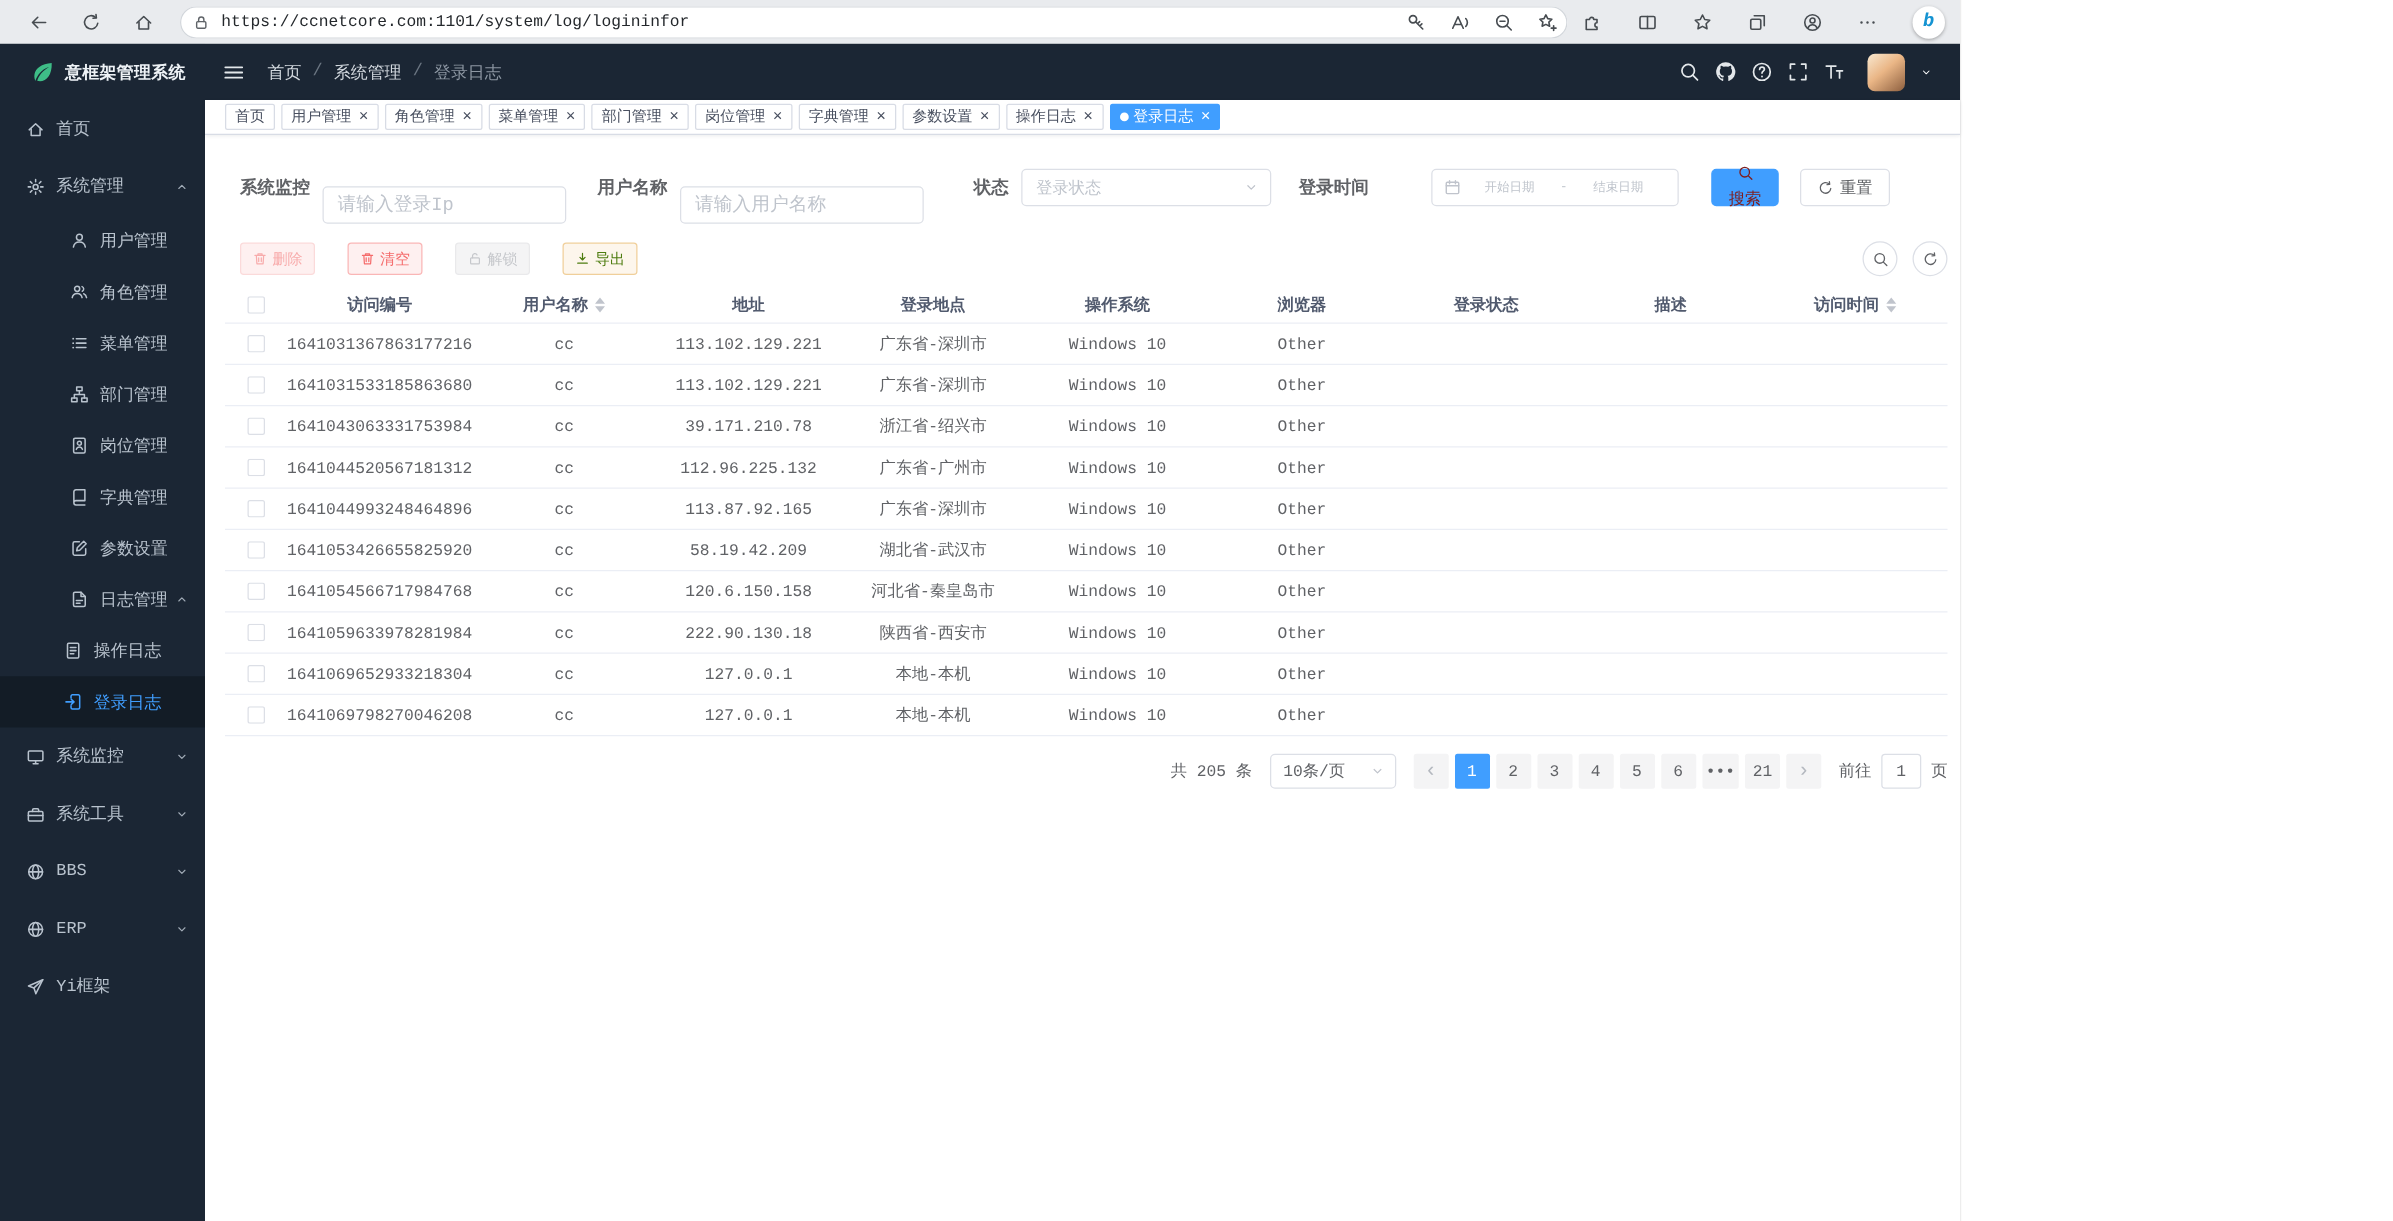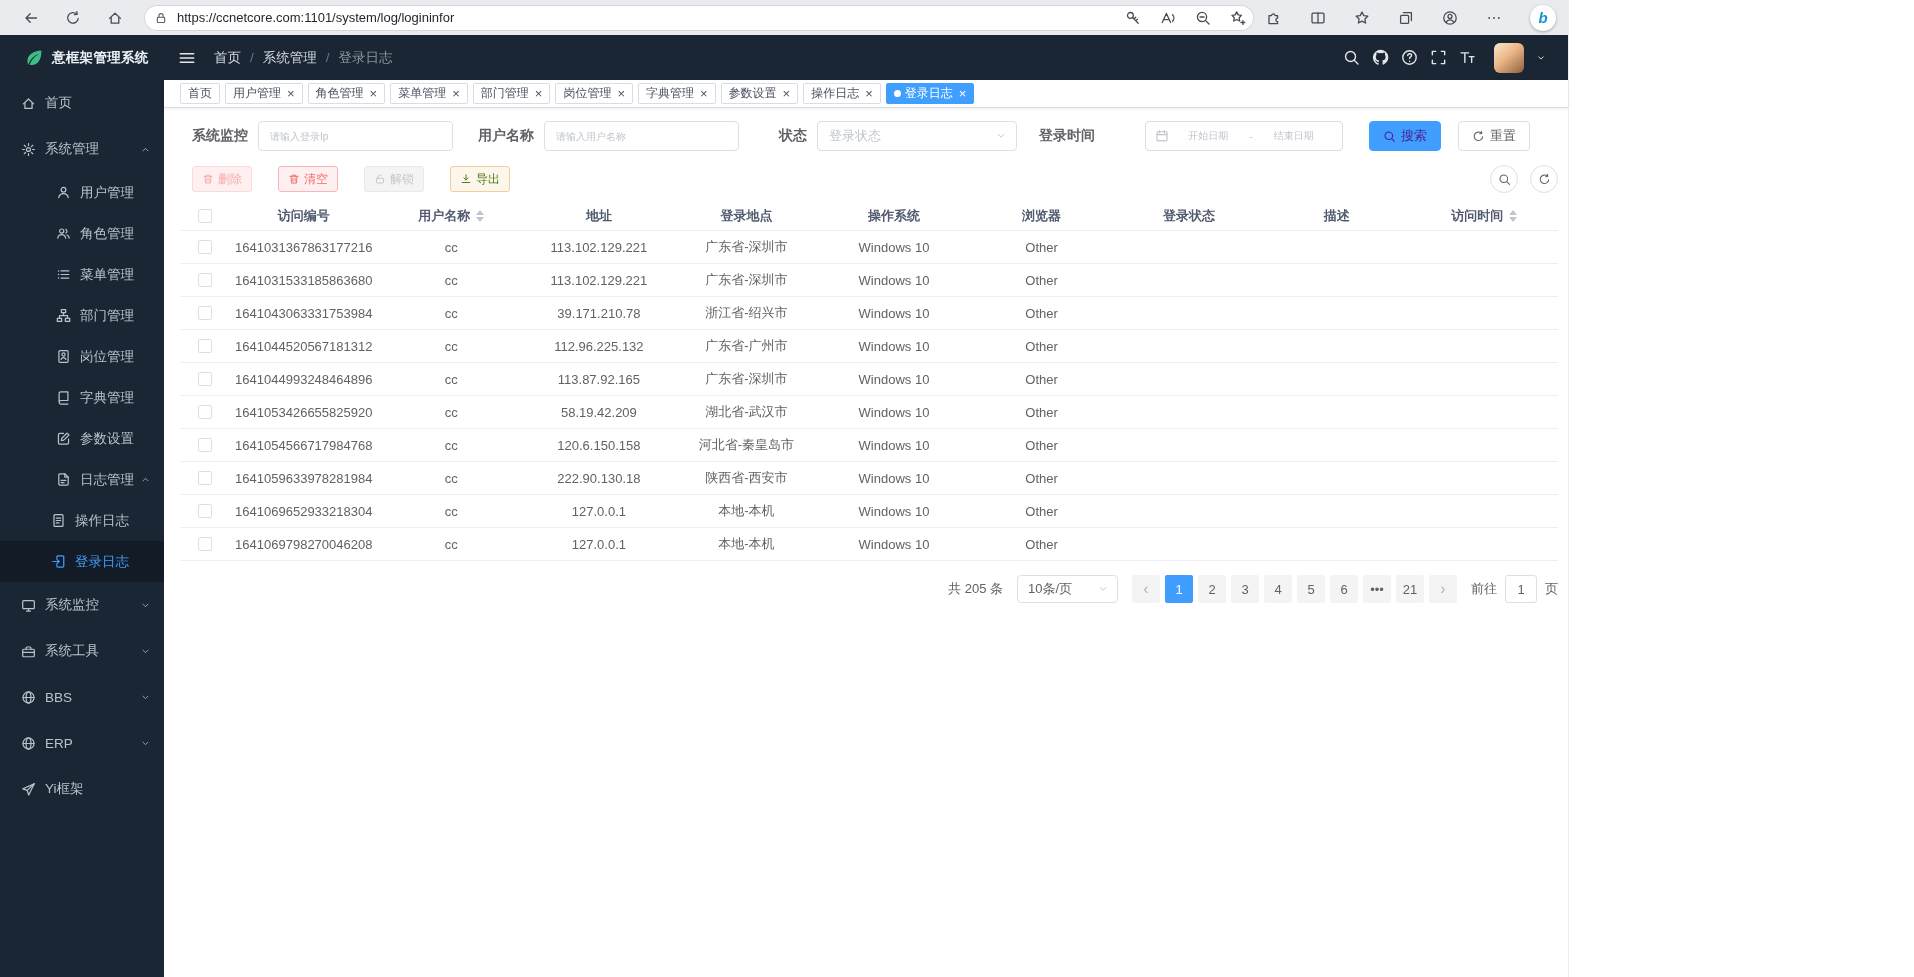--- a/index.html
+++ b/index.html
@@ -1,17 +1,17 @@
 <!DOCTYPE html>
 <html><head>
 <meta charset="utf-8">
 <style>
   *{margin:0;padding:0;box-sizing:border-box;}
   html,body{width:1914px;height:977px;background:#fff;font-family:"Liberation Sans","DejaVu Sans",sans-serif;overflow:hidden;}
-  .screen{position:relative;width:1914px;height:700px;background:#fff;}
+  .screen{position:relative;width:1914px;height:700px;background:#fff;font-family:Liberation Mono, monospace;}
   .browser{position:absolute;left:0;top:0;width:1568px;height:977px;display:flex;flex-direction:column;background:#fff;box-shadow:1px 0 0 rgba(0,0,0,.07);}
 
   
   .chrome{flex:0 0 35px;height:35px;background:#e9ebee;display:flex;align-items:center;padding:0 10px;color:#474c51;}
   [data-icon]{display:inline-flex;align-items:center;justify-content:center;}
   [data-icon] svg{width:100%;height:100%;display:block;}
   .cic{width:16px;height:16px;margin:0 13px;cursor:pointer;}
   .url-pill{width:1110px;height:26px;margin:0 4px 0 8px;background:#fff;border-radius:13px;display:flex;align-items:center;padding:0 8px 0 10px;box-shadow:inset 0 0 0 1px #d3d7dc;}
   .url-lock{width:14px;height:14px;margin-right:9px;color:#5f6368;flex:0 0 14px;}
   .url-text{flex:1;font-size:13px;color:#24282c;white-space:nowrap;overflow:hidden;}
@@ -55,30 +55,30 @@
   .tag .dot{width:7px;height:7px;border-radius:50%;background:#fff;display:inline-block;}
   .tag.active{background:#409eff;border-color:#409eff;color:#fff;}
   .tag-close{font-style:normal;font-size:13px;line-height:1;margin-left:2px;cursor:pointer;}
 
   
   .content{flex:1;padding:13px 10px 0 16px;overflow:hidden;}
   .filters{display:flex;align-items:center;margin:0 0 14px 12px;}
   .fg{display:flex;align-items:center;}
   .fg1{margin-right:25px;}.fg2{margin-right:40px;}.fg3{margin-right:22px;}.fg4{margin-right:26px;gap:40px;}
   .f-label{font-size:14px;font-weight:700;color:#606266;margin-right:10px;white-space:nowrap;}
-  .f-input{width:195px;height:30px;border:1px solid #dcdfe6;border-radius:4px;padding:0 11px;font-size:10px;color:#606266;outline:none;background:#fff;font-family:inherit;}
+  .f-input{width:195px;height:30px;border:1px solid #dcdfe6;border-radius:4px;padding:0 11px;font-size:15px;color:#606266;outline:none;background:#fff;font-family:inherit;margin-top:28px;}
   .f-input::placeholder{color:#bfc4cc;}
   .f-select{width:200px;height:30px;border:1px solid #dcdfe6;border-radius:4px;padding:0 9px 0 11px;display:flex;align-items:center;justify-content:space-between;font-size:13px;color:#bfc4cc;background:#fff;cursor:pointer;}
   .sel-caret{width:12px;height:12px;color:#c0c4cc;}
   .f-date{width:198px;height:30px;border:1px solid #dcdfe6;border-radius:4px;display:flex;align-items:center;padding:0 9px;font-size:10px;color:#bfc4cc;background:#fff;cursor:pointer;}
   .f-date .cal{width:14px;height:14px;color:#c0c4cc;flex:0 0 14px;}
   .d-start,.d-end{flex:1;text-align:center;white-space:nowrap;}
   .dsep{margin:0 2px;color:#bfc4cc;}
   .btn{display:inline-flex;align-items:center;justify-content:center;gap:5px;height:30px;padding:0 13px;border-radius:4px;font-size:13px;border:1px solid #dcdfe6;background:#fff;color:#606266;cursor:pointer;font-family:inherit;white-space:nowrap;}
-  .btn-primary{background:#409eff;border-color:#409eff;color:#4c1d95;}
+  .btn-primary{background:#409eff;border-color:#409eff;color:#7f1d1d;flex-direction:column;}
   .btn-reset{margin-left:17px;}
   .bic{width:13px;height:13px;}
 
   .toolbar{display:flex;align-items:center;margin:0 0 8px 12px;}
   .toolbar-left{display:flex;align-items:center;}
   .btn-mini{height:26px;padding:0 9px;border-radius:3px;font-size:12px;display:inline-flex;align-items:center;gap:4px;margin-right:26px;border:1px solid transparent;cursor:pointer;font-family:inherit;white-space:nowrap;}
   .btn-mini .bic{width:12px;height:12px;}
   .type-danger{color:#f56c6c;background:#fef0f0;border-color:#fab6b6;}
   .type-danger.disabled{color:#f8abab;border-color:#fbdada;cursor:not-allowed;}
   .type-info{color:#909399;background:#f4f4f5;border-color:#d3d4d6;}

